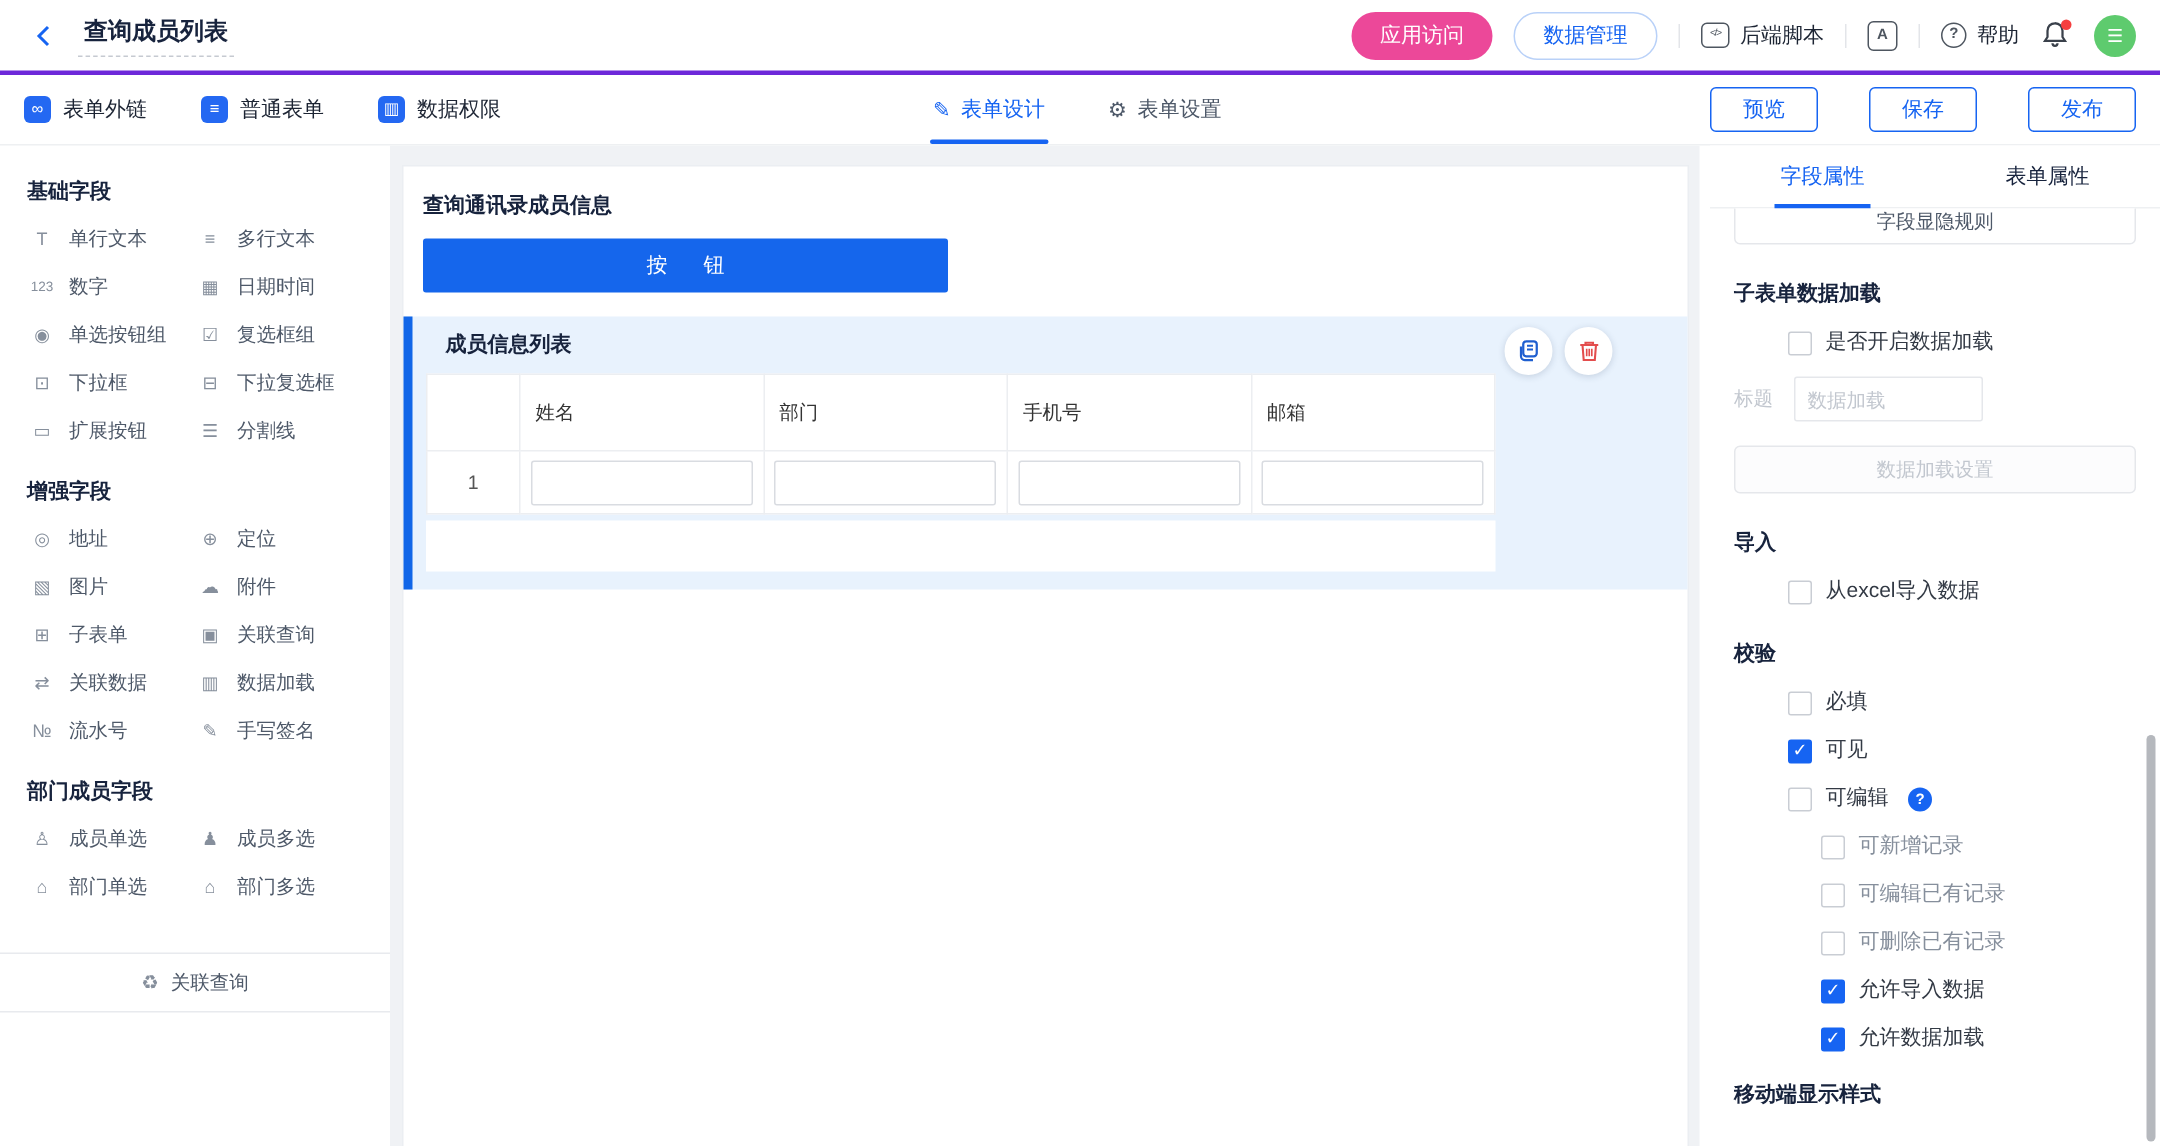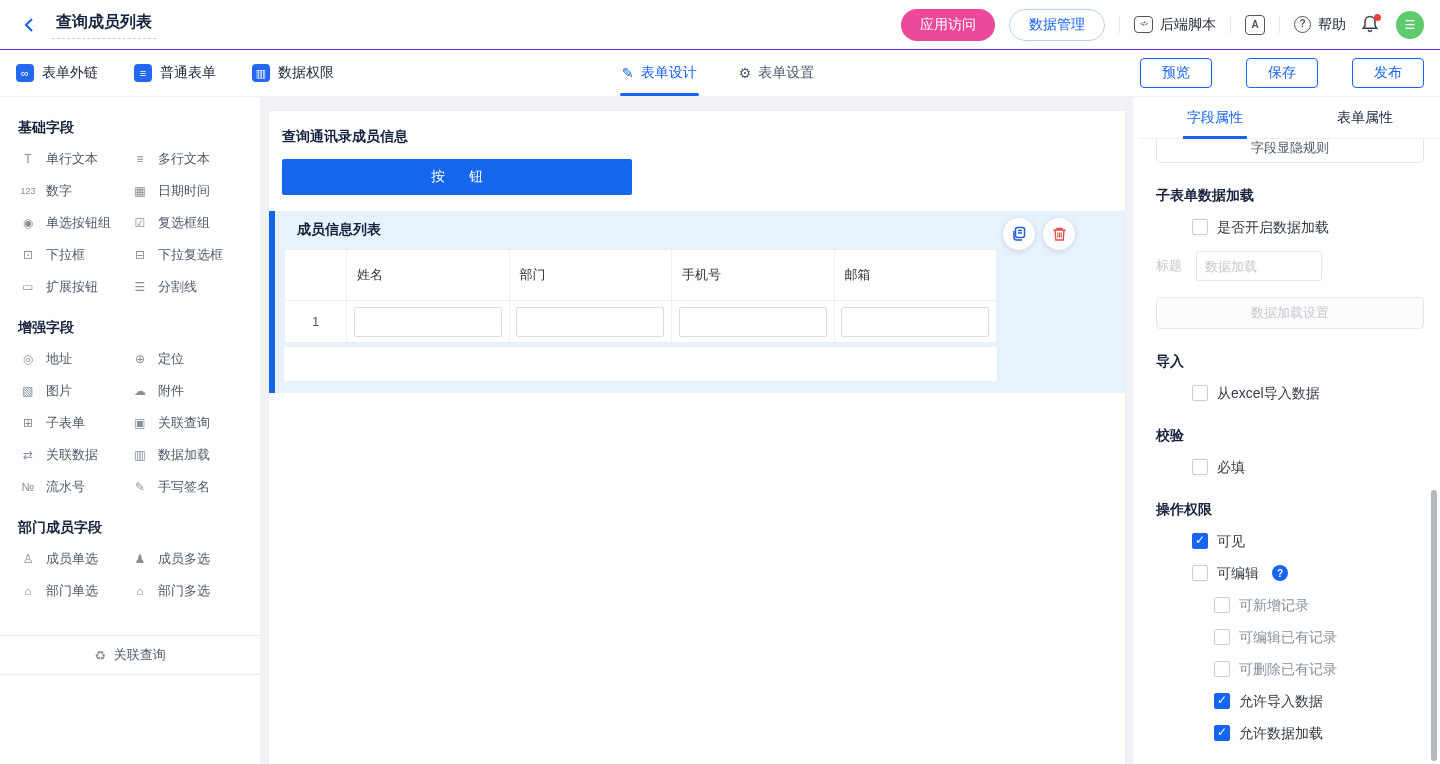--- a/index.html
+++ b/index.html
@@ -1,20 +1,20 @@
 <!DOCTYPE html>
 <html><head>
 <meta charset="utf-8">
 <style>
   * { margin:0; padding:0; box-sizing:border-box; }
   html,body { width:1440px; height:764px; overflow:hidden; background:#fff;
     font-family:"Liberation Sans","DejaVu Sans",sans-serif; color:#1c2433; font-size:14px; }
 
   
-  .hdr { height:50px; display:flex; align-items:center; padding:0 16px; background:#fff; border-bottom:1px solid #6d28d9; }
+  .hdr { height:50px; display:flex; align-items:center; padding:0 16px; background:#fff; border-bottom:3px solid #6d28d9; }
   .back { width:28px; height:28px; display:flex; align-items:center; justify-content:center; cursor:pointer; }
   .hdr-title { font-size:16px; font-weight:600; color:#17233d; border-bottom:1px dashed #c6cad1; padding:2px 4px 5px; margin-left:8px; }
   .hdr-right { margin-left:auto; display:flex; align-items:center; gap:14px; }
   .pill-primary { background:#ec4899; color:#fff; border:none; border-radius:17px; padding:7px 19px; font-size:14px; cursor:pointer; }
   .pill-outline { background:#fff; color:#1664f2; border:1px solid #b9d1f8; border-radius:17px; padding:6px 19px; font-size:14px; cursor:pointer; }
   .vdiv { width:1px; height:16px; background:#e3e5e9; }
   .hitem { display:flex; align-items:center; gap:7px; font-size:14px; color:#1c2433; cursor:pointer; }
   .code-ic { width:19px; height:17px; border:1.5px solid #4e5660; border-radius:4px; font-size:7px; line-height:14px; text-align:center; color:#4e5660; letter-spacing:-1px; }
   .i18n-ic { width:20px; height:20px; border:1.5px solid #4e5660; border-radius:4px; display:flex; align-items:center; justify-content:center; font-size:10px; font-weight:700; color:#4e5660; cursor:pointer; }
   .help-ic { width:17px; height:17px; border:1.5px solid #4e5660; border-radius:50%; font-size:10px; line-height:14px; text-align:center; color:#4e5660; font-weight:700; }
@@ -67,21 +67,21 @@
 
   
   .insp { width:300px; background:#fff; margin-left:7px; flex:none; position:relative; }
   .itabs { height:42px; display:flex; border-bottom:1px solid #eef0f2; }
   .itab { flex:1; display:flex; align-items:center; justify-content:center; font-size:14px; color:#17233d; position:relative; cursor:pointer; }
   .itab.active { color:#1664f2; }
   .itab.active .bar { position:absolute; bottom:-1px; left:50%; margin-left:-32px; width:64px; height:3px; background:#1664f2; }
   .iscroll { height:625px; overflow:hidden; padding:0 16px; position:relative; }
   .clip-btn { width:100%; height:30px; margin-top:-13px; background:#fff; border:1px solid #e5e7eb; border-radius:4px; color:#4e5969; font-size:13px; cursor:pointer; }
   .ihead { font-size:14px; font-weight:700; color:#17233d; margin:24px 0 14px; }
-  .crow { display:flex; align-items:flex-start; gap:9px; font-size:14px; color:#4e5969; margin-bottom:14px; cursor:pointer;padding-left:36px; }
+  .crow { display:flex; align-items:flex-end; gap:9px; font-size:14px; color:#4e5969; margin-bottom:14px; cursor:pointer;padding-left:36px; }
   .crow.dim span.lbl { color:#868f9c; }
   .crow .lbl { color:#333a45; }
   .cb { width:16px; height:16px; border:1px solid #c9cdd4; border-radius:2px; background:#fff; flex:none; position:relative; }
   .cb.checked { background:#1664f2; border-color:#1664f2; }
   .cb.checked::after { content:"✓"; position:absolute; left:2px; top:-1px; color:#fff; font-size:12px; font-weight:700; }
   .frow { display:flex; align-items:center; gap:14px; margin:14px 0 16px; }
   .frow .flabel { font-size:13px; color:#c2c7cf; }
   .dis-input { width:126px; height:30px; border:1px solid #e5e7eb; border-radius:2px; padding:0 8px; font-size:13px; color:#4e5969; background:#fff; }
   .dis-input::placeholder { color:#c2c7cf; }
   .dis-btn { width:100%; height:32px; border:1px solid #e5e7eb; background:#fcfcfd; border-radius:4px; color:#c2c7cf; font-size:13px; }
@@ -352,21 +352,20 @@
         <span class="cb"></span>
         <span class="lbl">从excel导入数据</span>
       </div>
 
       <div class="ihead">校验</div>
       <div class="crow">
         <span class="cb"></span>
         <span class="lbl">必填</span>
       </div>
 
-      <div class="ihead">操作权限</div>
       <div class="crow">
         <span class="cb checked"></span>
         <span class="lbl">可见</span>
       </div>
       <div class="crow">
         <span class="cb"></span>
         <span class="lbl">可编辑</span>
         <span class="qmark">?</span>
       </div>
       <div class="indent">

